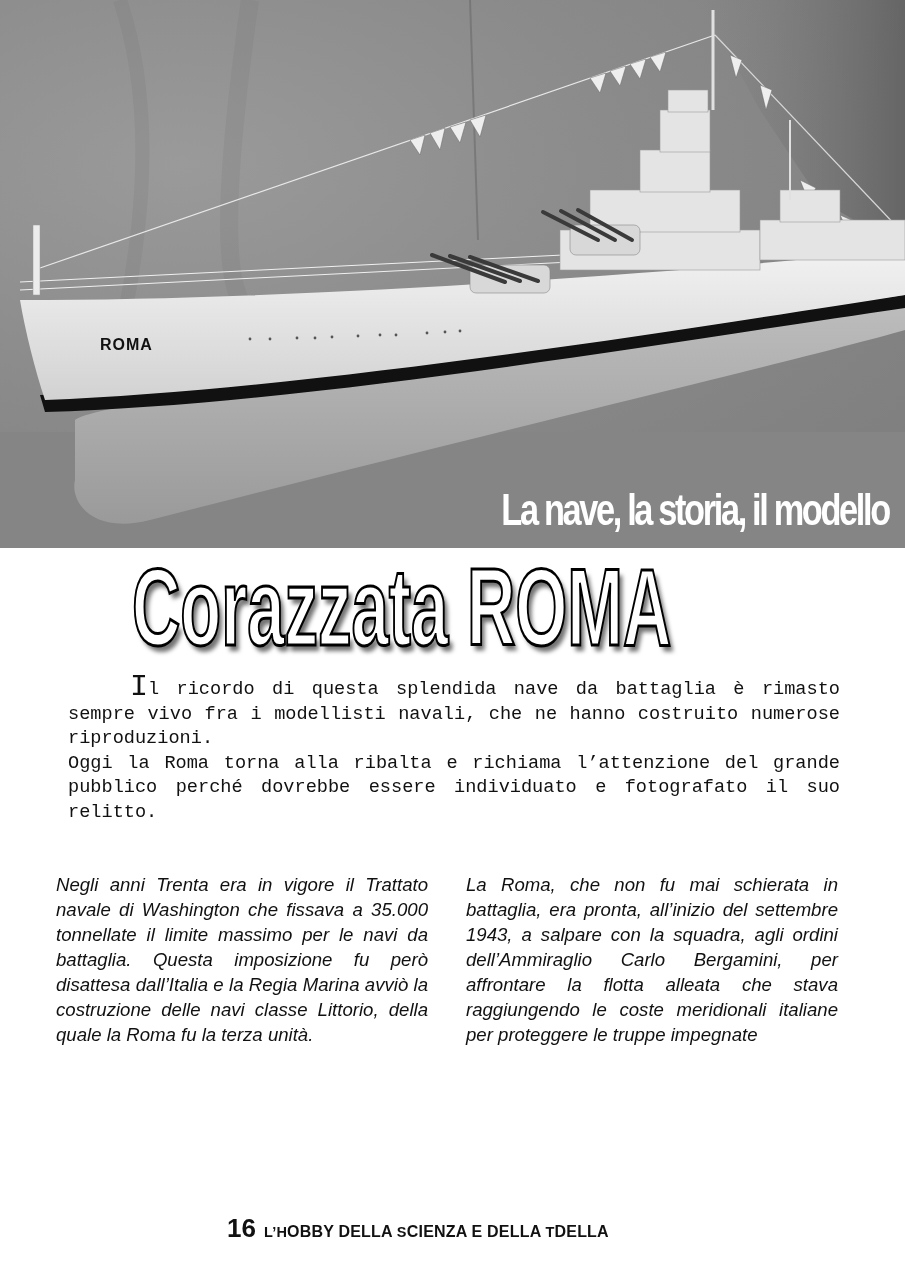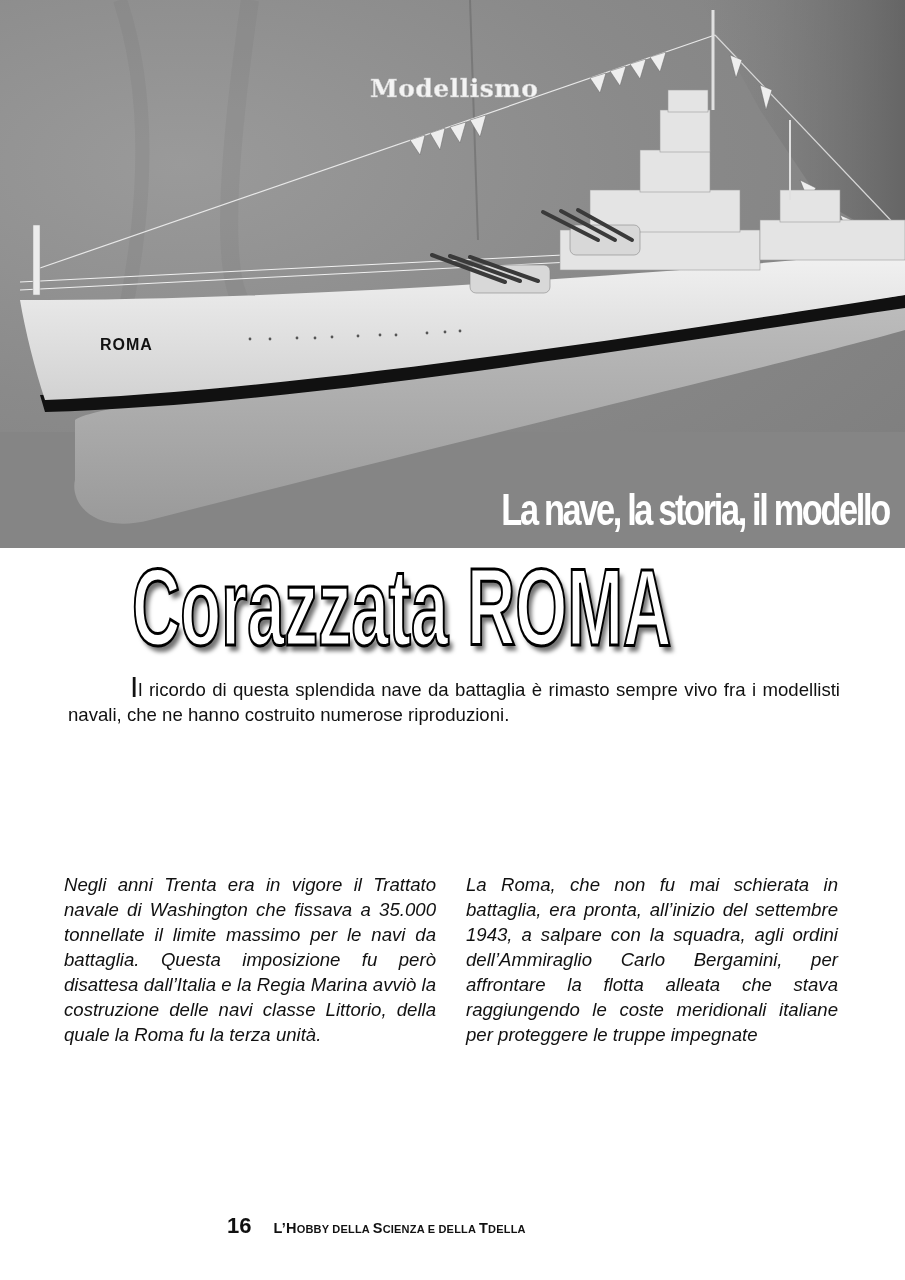--- a/index.html
+++ b/index.html
@@ -22,37 +22,37 @@
   
   .main-title { position: absolute; left: 132px; top: 552px; width: 700px; height: 110px; }
   .main-title span { display: inline-block; font-family: "Liberation Sans", sans-serif; font-weight: bold;
                      font-size: 108px; line-height: 1; color: #ffffff; letter-spacing: 0px;
                      transform: scaleX(0.62) scaleY(1.02); transform-origin: left top; white-space: nowrap;
                      -webkit-text-stroke: 3px #000000;
                      text-shadow: 6px 6px 6px rgba(0,0,0,0.55); }
 
   
   .intro { position: absolute; left: 68px; top: 678px; width: 772px; font-size: 18.6px; line-height: 24.5px;
-           color: #111; text-align: justify; }
+           color: #111; text-align: justify; font-family: Liberation Mono, monospace; }
   .intro p { margin: 0; }
   .intro .first { text-indent: 62px; }
   .dropcap { font-size: 30px; font-weight: normal; line-height: 0; vertical-align: -1px; margin-right: 0px; }
 
   
   .col { position: absolute; top: 872px; width: 372px; font-size: 18.6px; line-height: 25px; font-style: italic;
          text-align: justify; color: #111; }
   .col p { margin: 0; }
-  .col-left { left: 64px; }
+  .col-left { left: 56px; }
   .col-right { left: 466px; }
 
   
   .footer { position: absolute; left: 227px; top: 1213px; display: flex; align-items: baseline; }
-  .page-num { font-weight: bold; font-size: 22px; margin-right: 22px; }
+  .page-num { font-weight: bold; font-size: 26px; margin-right: 8px; }
   .pub-name { font-weight: bold; font-size: 14.5px; letter-spacing: 0.2px; }
-  .pub-name .sc { font-size: 11px; }
+  .pub-name .sc { font-size: 16px; }
 </style>
 </head>
 <body>
 
 <div class="hero">
   <div class="hero-band"></div>
   <svg width="905" height="548" viewBox="0 0 905 548">
     <defs>
       <linearGradient id="hullG" x1="0" y1="0" x2="0" y2="1">
         <stop offset="0" stop-color="#f2f2f2"></stop>
@@ -139,30 +139,30 @@
         <circle cx="358" cy="336" r="1.4"></circle>
       <circle cx="380" cy="335" r="1.4"></circle>
         <circle cx="396" cy="335" r="1.4"></circle>
         <circle cx="427" cy="333" r="1.4"></circle>
       <circle cx="445" cy="332" r="1.4"></circle>
         <circle cx="460" cy="331" r="1.4"></circle>
     </g>
 
     <text x="100" y="350" font-family="Liberation Sans, sans-serif" font-weight="bold" font-size="16" fill="#111" letter-spacing="1">ROMA</text>
   </svg>
-  <div class="section-label">Modellismo</div>
   <div class="subtitle">La nave, la storia, il modello</div>
 </div>
 
 <div class="main-title">
   <span>Corazzata ROMA</span>
 </div>
 
 <div class="intro">
   <p class="first"><span class="dropcap">I</span><span>l ricordo di questa splendida nave da battaglia è rimasto sempre vivo fra i modellisti navali, che ne hanno costruito numerose riproduzioni.</span></p>
+  <p>Oggi la Roma torna alla ribalta e richiama l’attenzione del grande pubblico perché dovrebbe essere individuato e fotografato il suo relitto.</p>
 </div>
 
 <div class="col col-left">
   <p>Negli anni Trenta era in vigore il Trattato navale di Washington che fissava a 35.000 tonnellate il limite massimo per le navi da battaglia. Questa imposizione fu però disattesa dall’Italia e la Regia Marina avviò la costruzione delle navi classe Littorio, della quale la Roma fu la terza unità.</p>
 </div>
 <div class="col col-right">
   <p>La Roma, che non fu mai schierata in battaglia, era pronta, all’inizio del settembre 1943, a salpare con la squadra, agli ordini dell’Ammiraglio Carlo Bergamini, per affrontare la flotta alleata che stava raggiungendo le coste meridionali italiane per proteggere le truppe impegnate</p>
 </div>
 
 <div class="footer">

